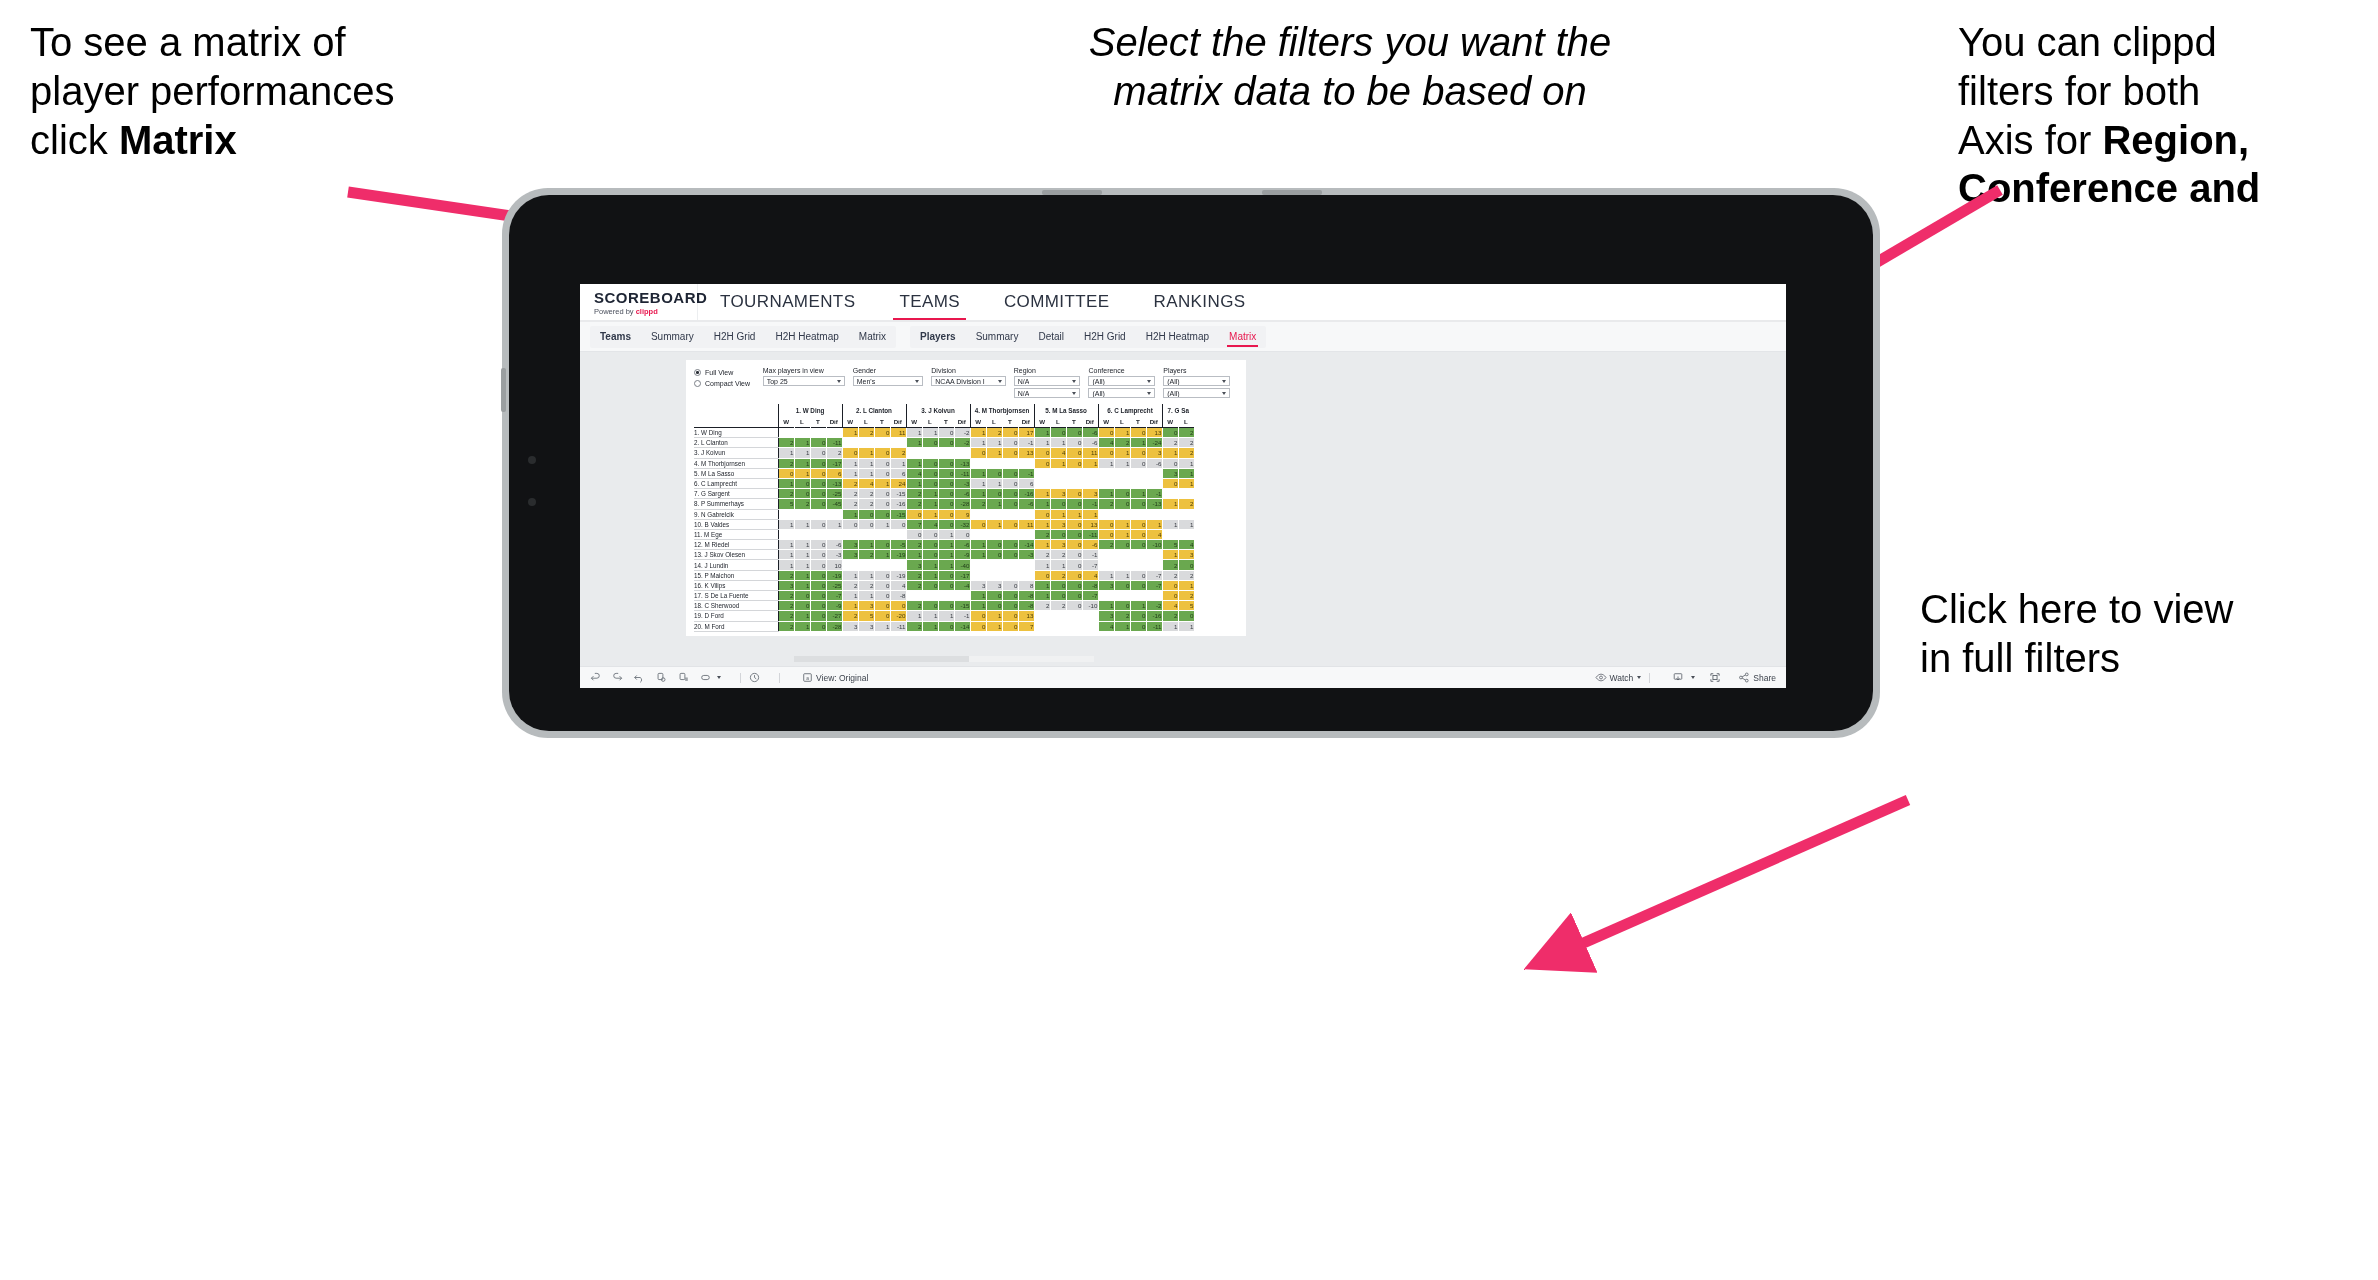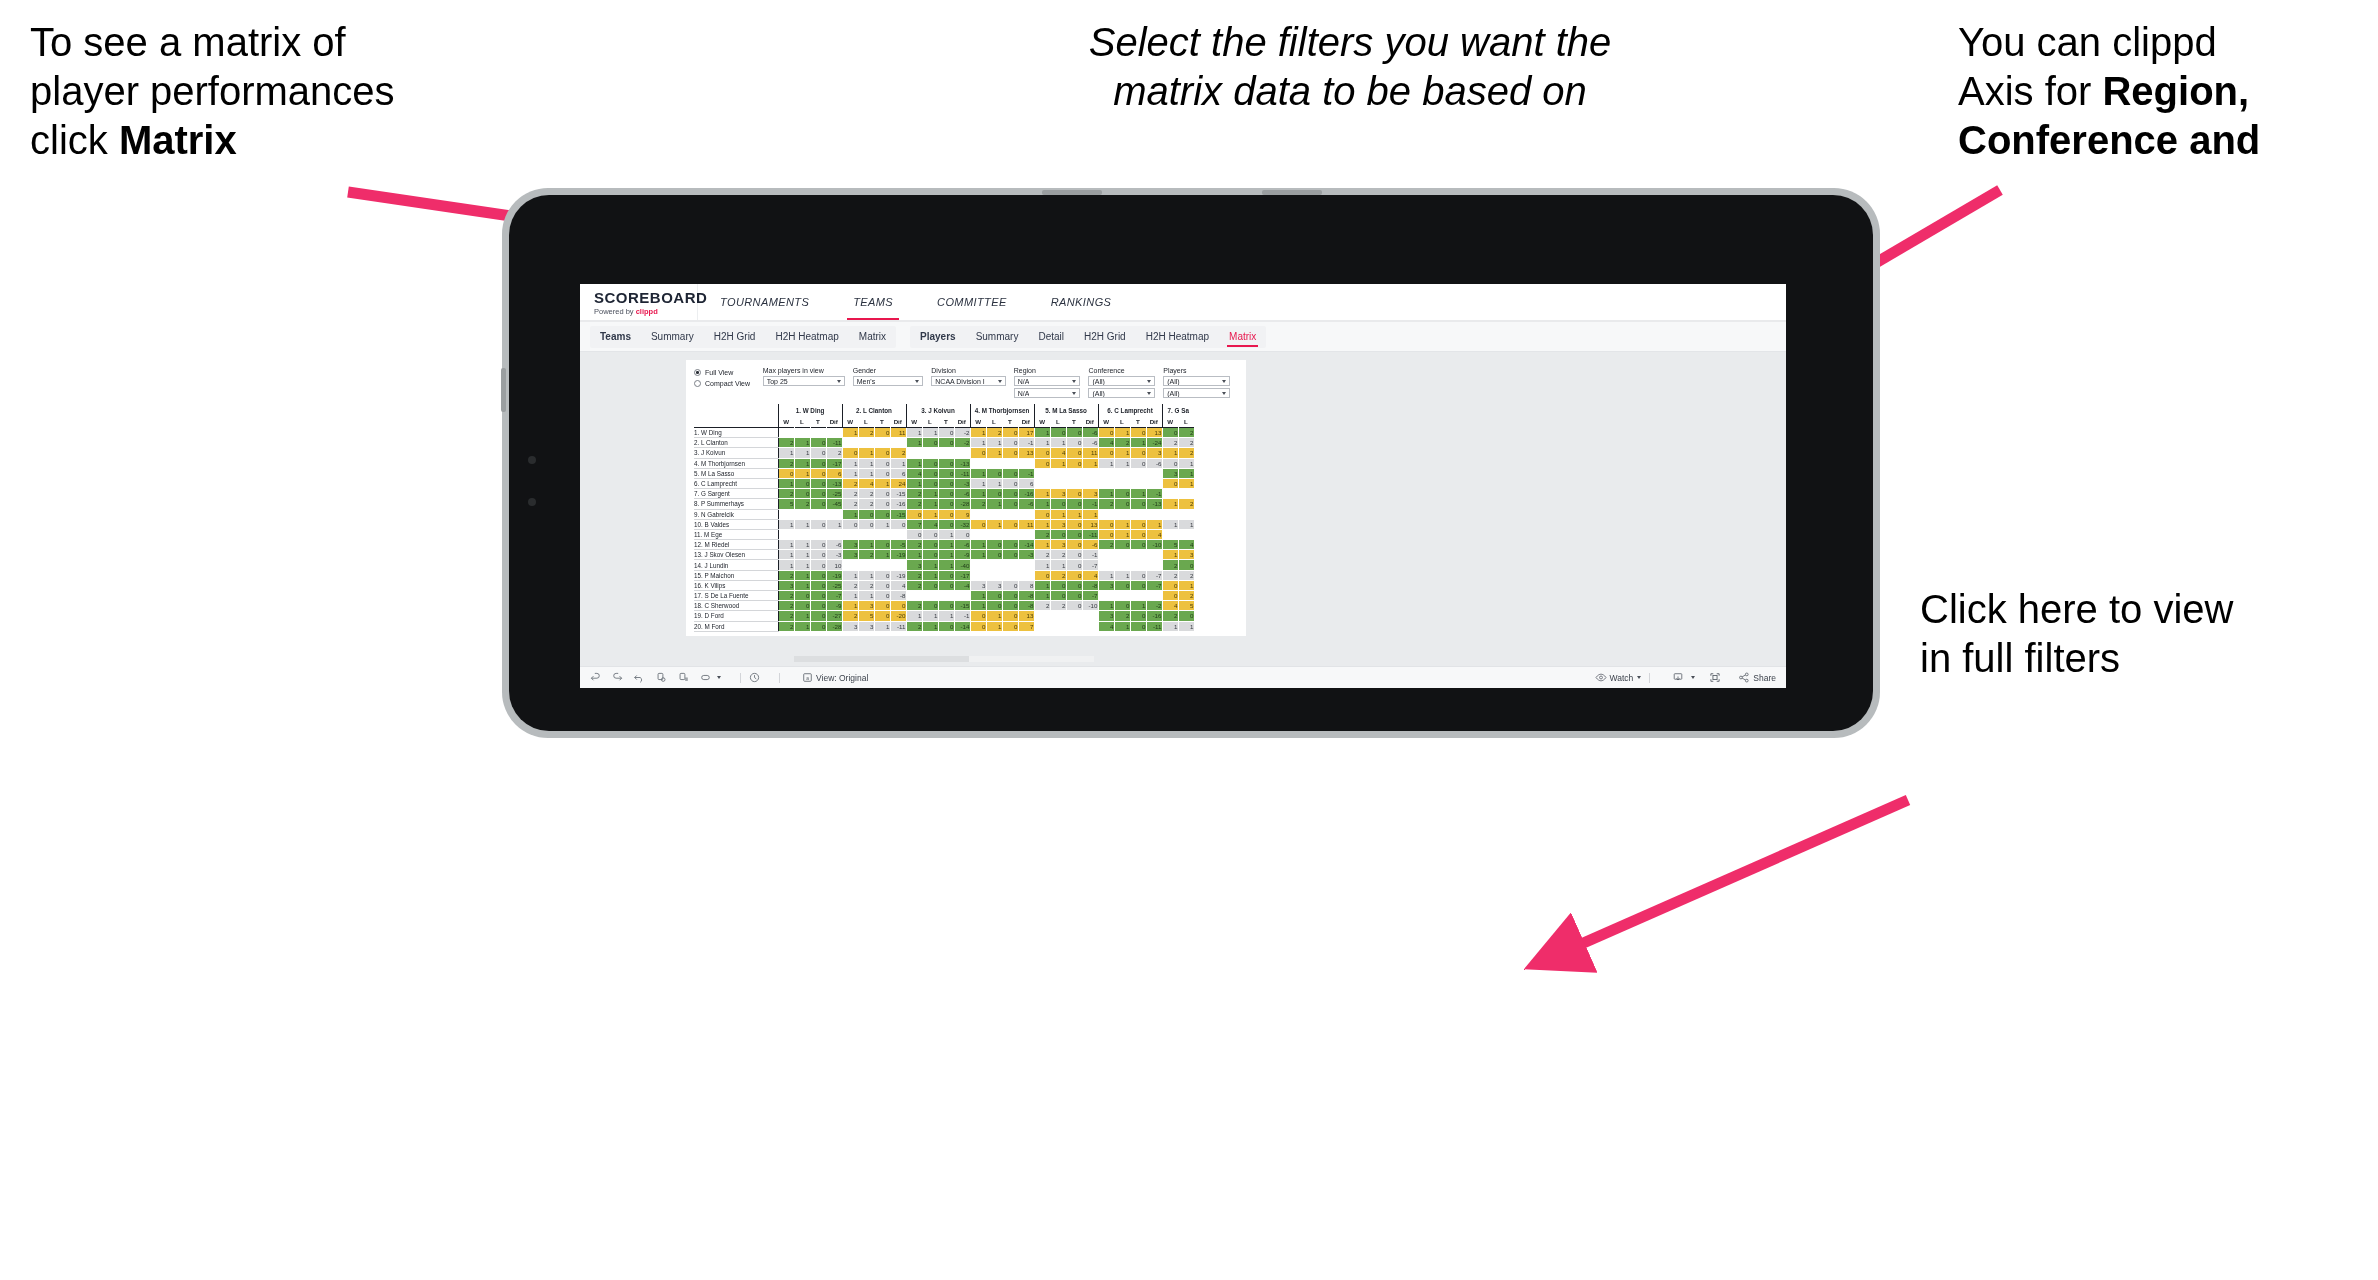--- a/index.html
+++ b/index.html
@@ -30,22 +30,22 @@
   
   .app-top{height:36px;background:#ffffff;display:flex;align-items:stretch;
     border-bottom:2px solid #e9eaec;}
   .logo-box{width:118px;display:flex;flex-direction:column;justify-content:center;
     padding-left:14px;box-sizing:border-box;border-right:1px solid #eceef0;}
   .logo-main{font-size:15px;font-weight:bold;letter-spacing:0.5px;color:#1d2433;
     font-family:"Liberation Sans",sans-serif;}
   .logo-sub{font-size:7.5px;color:#4a4f5c;margin-top:1px;}
   .logo-sub .brand{color:#e8174e;font-weight:bold;}
   .topnav{display:flex;align-items:center;}
-  .topnav .tn{font-size:11px;color:#2b3240;padding:0 22px;letter-spacing:0.4px;
-    height:100%;display:flex;align-items:center;position:relative;font-style:italic;}
+  .topnav .tn{font-size:17px;color:#2b3240;padding:0 22px;letter-spacing:0.4px;
+    height:100%;display:flex;align-items:center;position:relative;}
   .topnav .tn.active:after{content:"";position:absolute;left:16px;right:16px;bottom:0;
     height:2.5px;background:#e8174e;}
 
   .app-sub{height:30px;background:#f7f8f9;display:flex;align-items:center;
     border-bottom:1px solid #e3e5e8;padding-left:10px;box-sizing:border-box;}
   .subgroup{display:flex;align-items:center;height:22px;background:#f1f2f4;border-radius:2px;}
   .subgroup .si{font-size:10px;color:#31394a;padding:0 10px;position:relative;white-space:nowrap;}
   .subgroup .si.head{font-weight:bold;}
   .subgroup .si.active{color:#e8174e;}
   .subgroup .si.active:after{content:"";position:absolute;left:8px;right:8px;bottom:-5px;
@@ -114,20 +114,21 @@
   <div><span>click </span><b>Matrix</b></div>
 </div>
 
 <div class="anno" id="anno-filters">
   <div>Select the filters you want the</div>
   <div>matrix data to be based on</div>
 </div>
 
 <div class="anno" id="anno-axis">
   <div>You  can clippd</div>
+  <div>filters for both</div>
   <div><span>Axis for </span><b>Region,</b></div>
   <div><b>Conference and</b></div>
 </div>
 
 <div class="anno" id="anno-fullscreen">
   <div>Click here to view</div>
   <div>in full filters</div>
 </div>
 
 <svg class="arrow-svg" viewBox="0 0 2378 1280">

